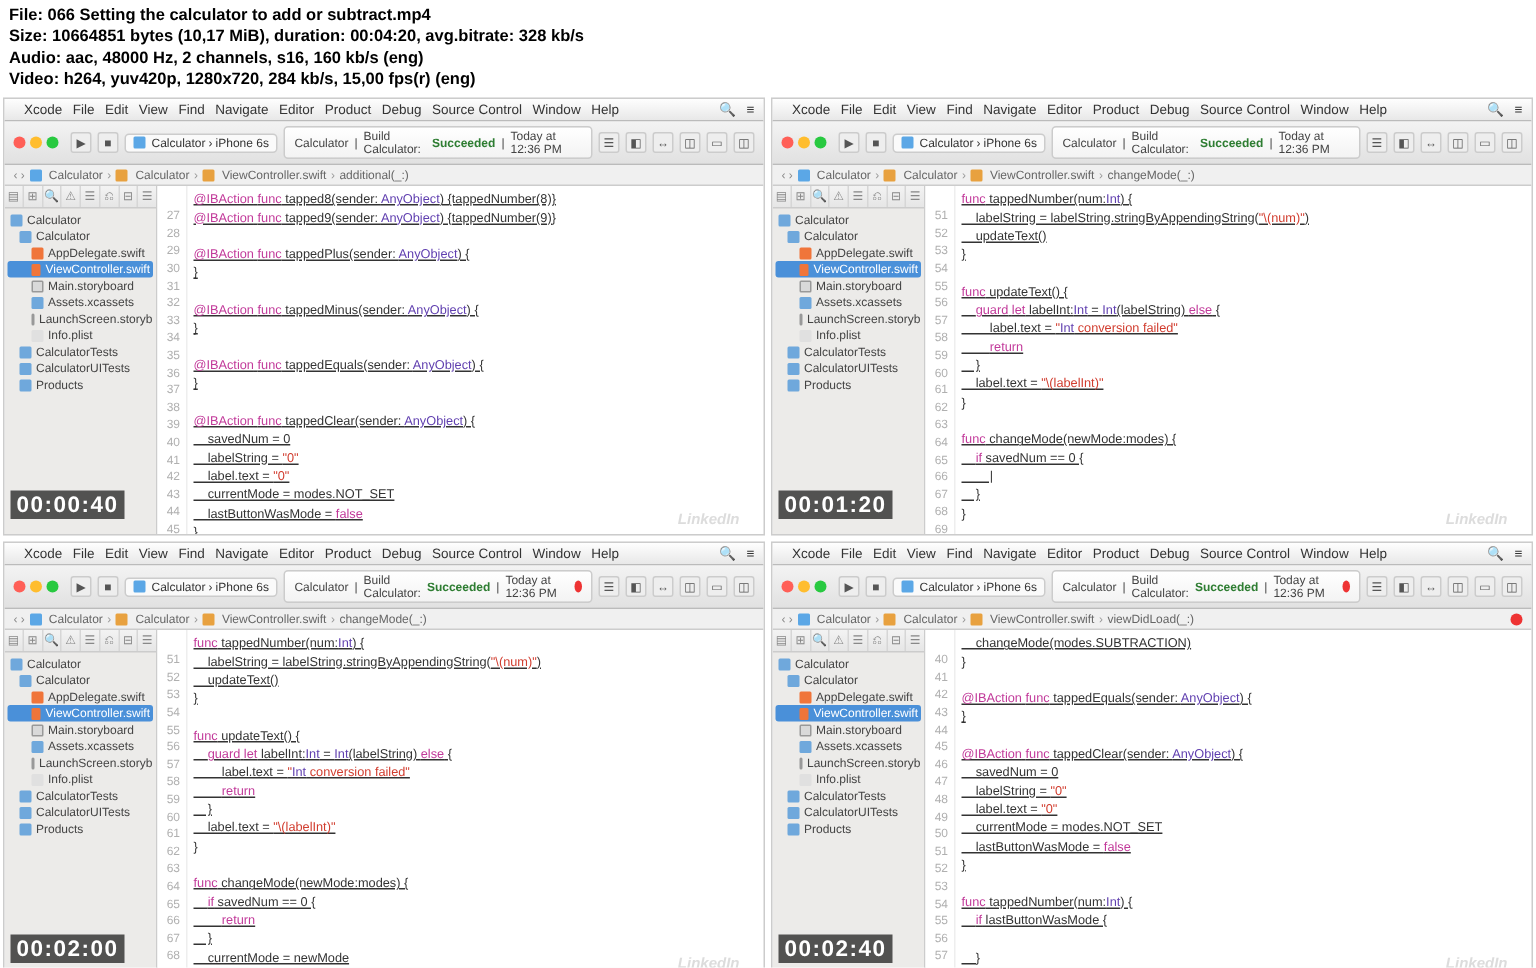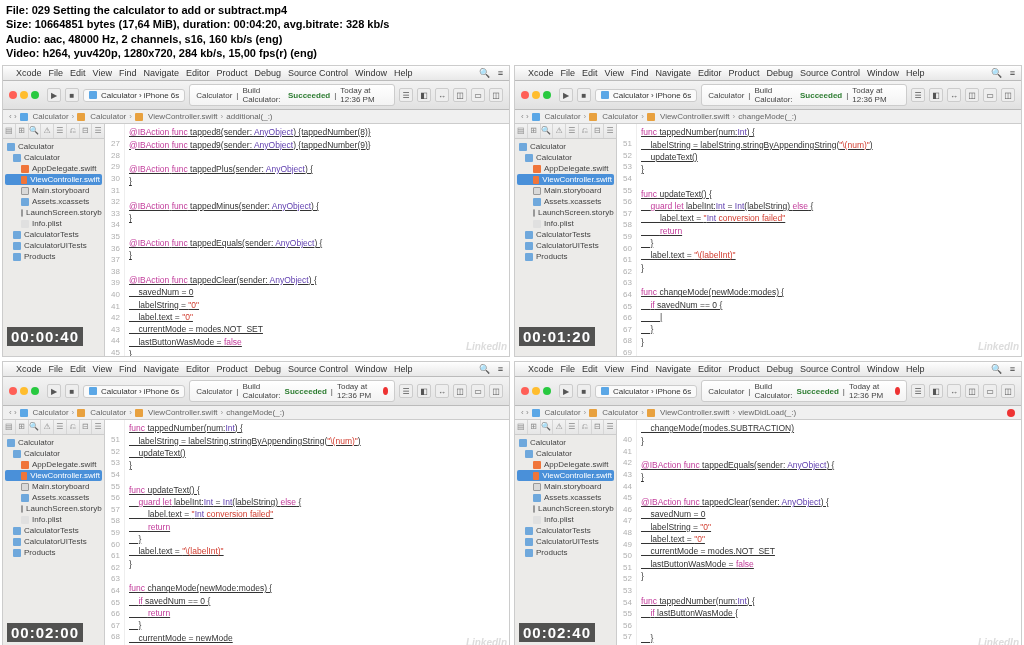--- a/index.html
+++ b/index.html
@@ -41,28 +41,28 @@
 .swifticn{width:8px;height:8px;background:#f0753a;border-radius:1px;margin-right:3px}
 .sbicn{width:8px;height:8px;background:#d9d9d9;border:1px solid #999;border-radius:1px;margin-right:3px}
 .plisticn{width:8px;height:8px;background:#e0e0e0;border-radius:1px;margin-right:3px}
 
 .editor { flex:1; display:flex; background:#fff; font-family: Menlo, Monaco, monospace; font-size:8.5px; line-height:1.45; overflow:hidden; position:relative; }
 .gutter { width:20px; background:#fff; text-align:right; color:#b0b0b0; padding:14px 4px 2px 0; border-right:1px solid #eee; font-size:8px; white-space:pre; }
 .code { flex:1; padding:2px 4px; white-space:pre; overflow:hidden; color:#333;text-decoration:underline; }
 .kw{color:#c23a9a}.dec{color:#c23a9a}.str{color:#d13c2e}.typ{color:#5f3eaf}
 
 .timestamp { position:absolute; bottom:10px; left:4px; background:rgba(0,0,0,0.65); color:#fff; font-size:15px; font-weight:bold; padding:1px 4px; letter-spacing:1px; }
-.watermark { position:absolute; bottom:4px; right:2px; color:#c0c0c0; font-size:10px; font-weight:bold; font-style:italic; opacity:0.55; }
+.watermark { position:absolute; bottom:4px; right:16px; color:#c0c0c0; font-size:10px; font-weight:bold; font-style:italic; opacity:0.55; }
 .err-ind { width:8px; height:8px; background:#e33; border-radius:50%; margin-left:auto;}
 </style>
 </head>
 <body>
 
-<div class="meta-header"><span>File: 029 Setting the calculator to add or subtract.mp4</span>
-<span>Size: 10664851 bytes (17,64 MiB), duration: 00:04:20, avg.bitrate: 328 kb/s</span>
+<div class="meta-header"><span>File: 066 Setting the calculator to add or subtract.mp4</span>
+<span>Size: 10664851 bytes (10,17 MiB), duration: 00:04:20, avg.bitrate: 328 kb/s</span>
 <span>Audio: aac, 48000 Hz, 2 channels, s16, 160 kb/s (eng)</span>
 <span>Video: h264, yuv420p, 1280x720, 284 kb/s, 15,00 fps(r) (eng)</span></div>
 
 <div class="grid">
 
 <div class="pane">
   <div class="menubar">
     <span class="apple"></span>
     <span>Xcode</span>
     <span>File</span>

